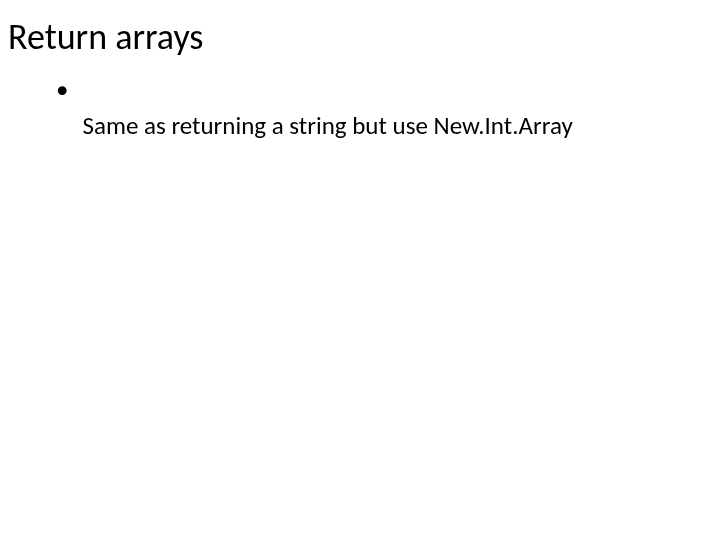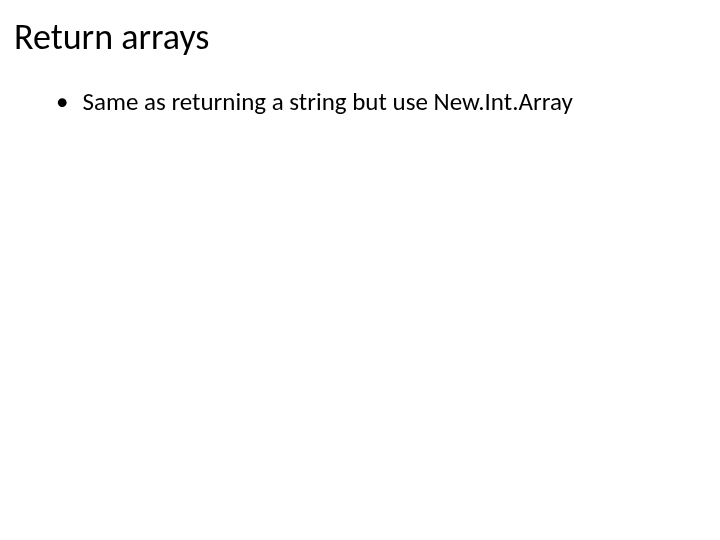--- a/index.html
+++ b/index.html
@@ -16,39 +16,40 @@
       overflow: hidden;
     }
     .slide {
       width: 100%;
       height: 100%;
       padding: 15px 0 0 0;
     }
     .title {
       font-size: 36px;
       font-weight: 400;
-      margin-bottom: 28px;
-      padding-left: 14px;
+      margin-bottom: 16px;
+      padding-left: 8px;
     }
     .content {
       padding-left: 56px;
       padding-right: 60px;
     }
     .bullet-item {
       display: flex;
       align-items: flex-start;
       font-size: 25px;
       line-height: 1.2;
     }
     .bullet-marker {
       margin-right: 14px;
       flex-shrink: 0;
     }
     .bullet-text {
       flex: 1;
+      margin-top: 36px;
     }
   </style>
 </head>
 <body>
 
 <div class="slide">
   <h1 class="title">Return arrays</h1>
   <div class="content">
     <div class="bullet-item">
       <span class="bullet-marker">•</span>

